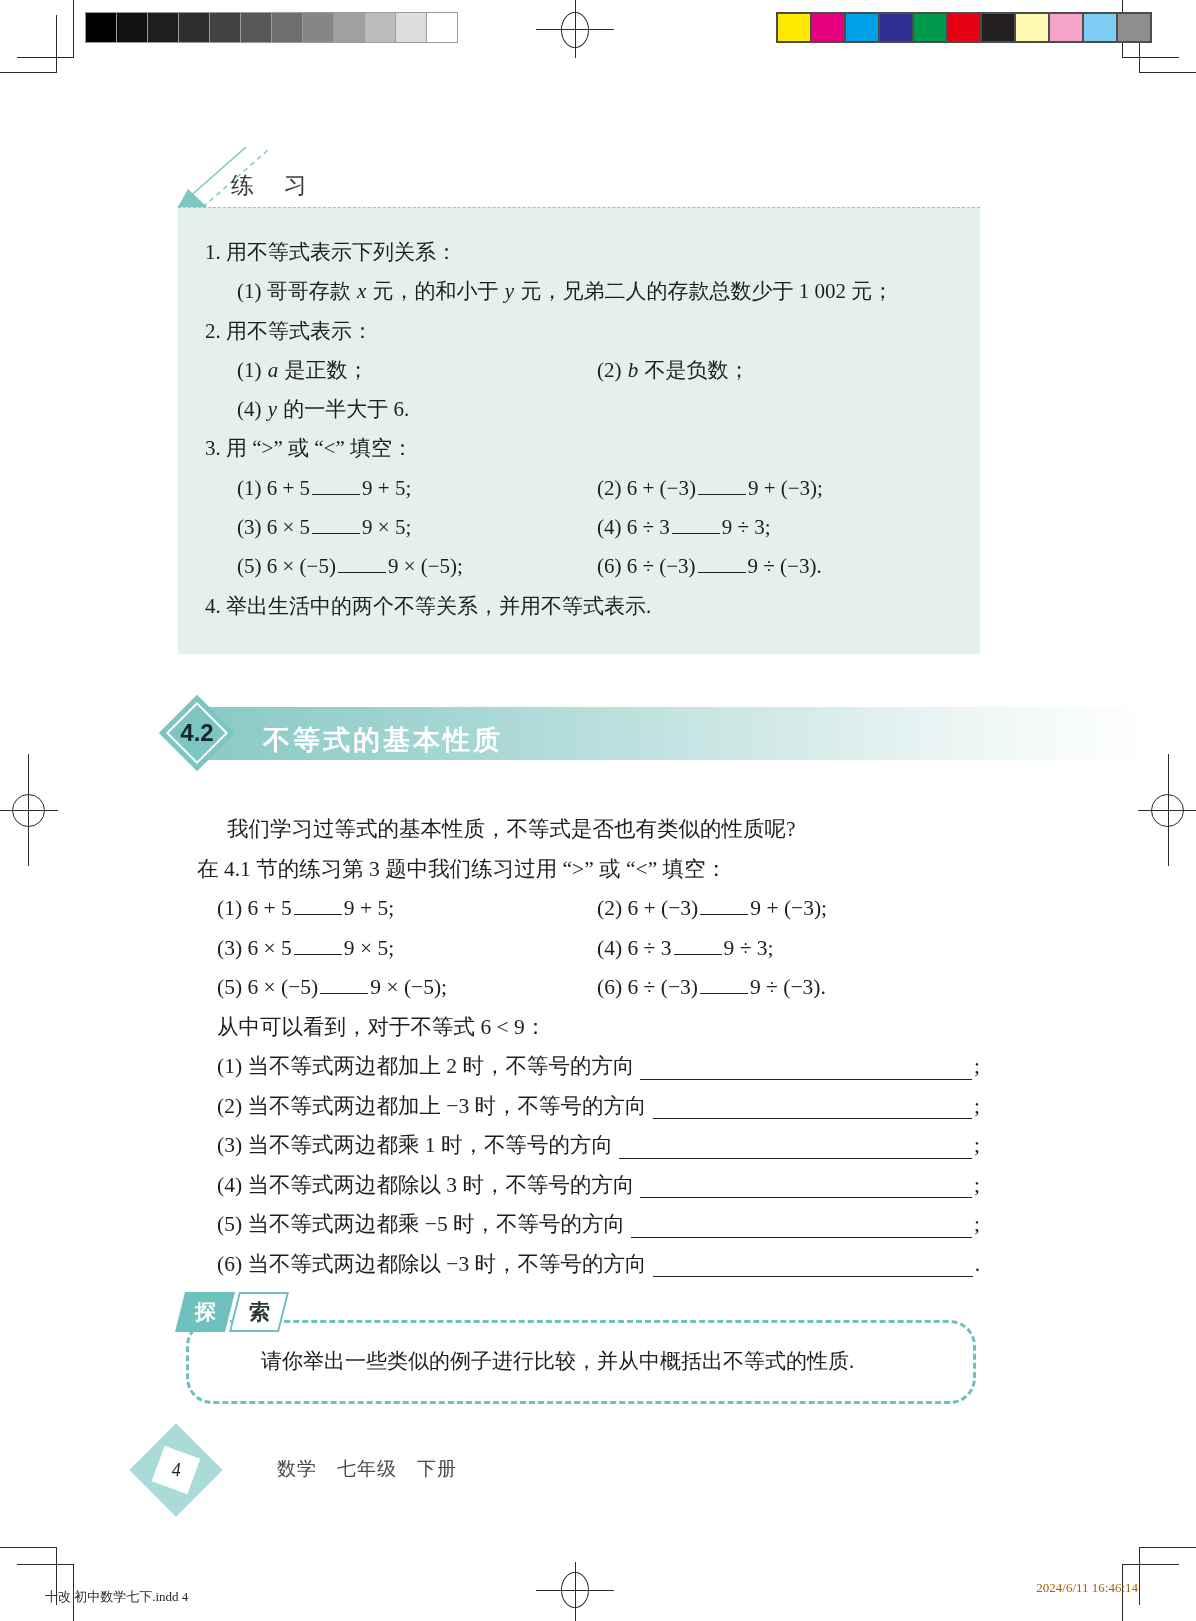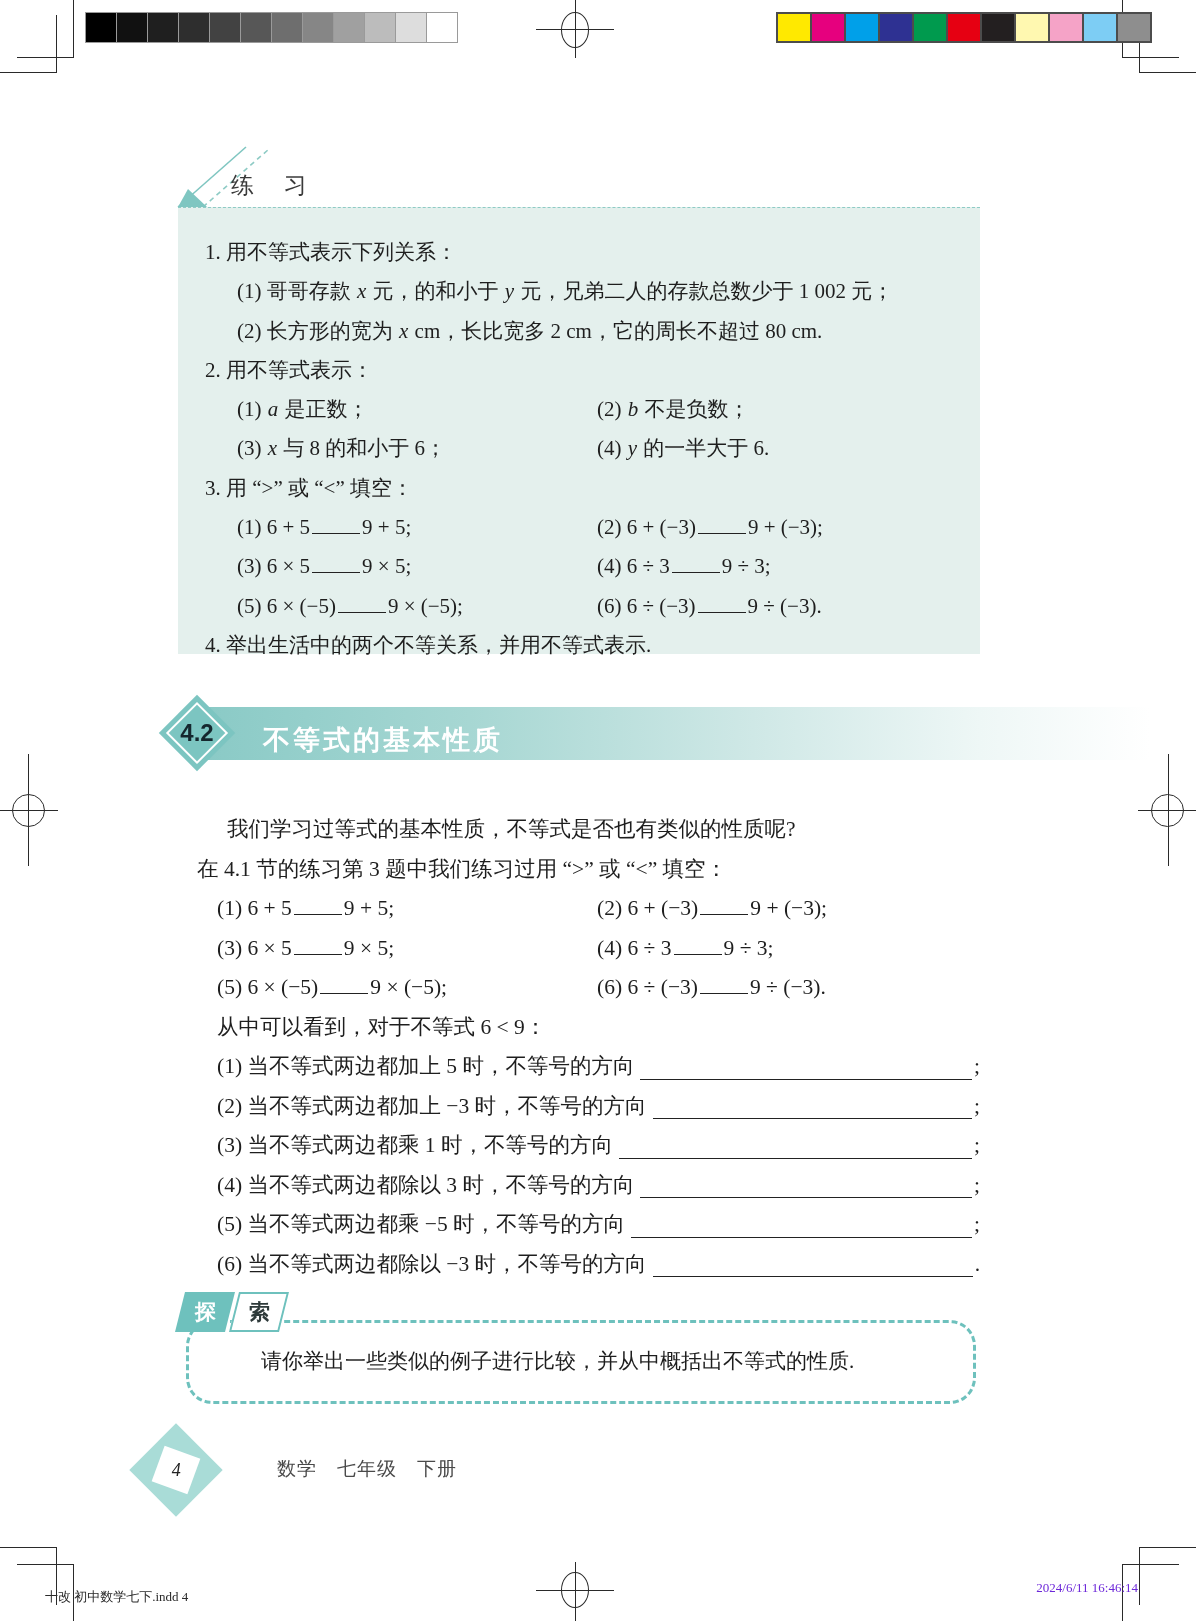--- a/index.html
+++ b/index.html
@@ -63,21 +63,21 @@
   font-size:21px; padding:24px 10px 0 72px; }
 
 
 .pg-diamond { position:absolute; left:143px; top:1437px; width:66px; height:66px; transform:rotate(45deg); background:#a9dcd7; }
 .pg-diamond-inner { position:absolute; inset:14px; background:#ffffff; transform:rotate(-25deg); display:flex; align-items:center; justify-content:center; }
 .pg-num { transform:rotate(-20deg); font-style:italic; font-size:18px; color:#222; }
 .book-label { position:absolute; left:277px; top:1456px; font-size:19px; color:#4a4a4a; letter-spacing:1px; }
 
 
 .print-left { position:absolute; left:45px; top:1588px; font-size:13px; color:#2a2a2a; }
-.print-right { position:absolute; right:58px; top:1580px; font-size:13px; color:#6d28d9; }
+.print-right { position:absolute; right:58px; top:1580px; font-size:13px; color:#a16207; }
 </style>
 </head>
 <body>
 
 <div>
   <div class="mark-line" style="left:73px;top:0;width:1px;height:58px"></div>
   <div class="mark-line" style="left:17px;top:57px;width:57px;height:1px"></div>
   <div class="mark-line" style="left:56px;top:15px;width:1px;height:58px"></div>
   <div class="mark-line" style="left:0;top:72px;width:57px;height:1px"></div>
 </div>
@@ -157,33 +157,29 @@
 <div class="practice-title">练 习</div>
 
 <div class="mint-box" style="background-color: rgb(228, 240, 237);">
   <div>
     <span>1.</span>
     <span>用不等式表示下列关系：</span>
   </div>
   <div class="sub">
     <span>(1) 哥哥存款 </span><i class="v">x</i><span> 元，的和小于 </span><i class="v">y</i><span> 元，兄弟二人的存款总数少于 1 002 元；</span>
   </div>
-  <div class="sub">
-    <span>(2) 长方形的宽为 </span><i class="v">x</i><span> cm，长比宽多 2 cm，它的周长不超过 80 cm.</span>
-  </div>
   <div>
     <span>2.</span>
     <span>用不等式表示：</span>
   </div>
   <div class="twocol">
     <div><span>(1) </span><i class="v">a</i><span> 是正数；</span></div>
     <div><span>(2) </span><i class="v">b</i><span> 不是负数；</span></div>
   </div>
   <div class="twocol">
-    <div><span>(3) </span><i class="v">x</i><span> 与 8 的和小于 6；</span></div>
     <div><span>(4) </span><i class="v">y</i><span> 的一半大于 6.</span></div>
   </div>
   <div>
     <span>3.</span>
     <span>用 “&gt;” 或 “&lt;” 填空：</span>
   </div>
   <div class="twocol">
     <div><span>(1) 6 + 5</span><span class="blank"></span><span>9 + 5;</span></div>
     <div><span>(2) 6 + (−3)</span><span class="blank"></span><span>9 + (−3);</span></div>
   </div>
@@ -220,21 +216,21 @@
   <div class="fill-grid">
     <div><span>(3) 6 × 5</span><span class="blank"></span><span>9 × 5;</span></div>
     <div><span>(4) 6 ÷ 3</span><span class="blank"></span><span>9 ÷ 3;</span></div>
   </div>
   <div class="fill-grid">
     <div><span>(5) 6 × (−5)</span><span class="blank"></span><span>9 × (−5);</span></div>
     <div><span>(6) 6 ÷ (−3)</span><span class="blank"></span><span>9 ÷ (−3).</span></div>
   </div>
   <div class="ind20">从中可以看到，对于不等式 6 &lt; 9：</div>
   <div class="dir-row">
-    <span class="txt">(1) 当不等式两边都加上 5 时，不等号的方向</span>
+    <span class="txt">(1) 当不等式两边都加上 2 时，不等号的方向</span>
       <span class="dir-fill"></span>
       <span>;</span>
   </div>
   <div class="dir-row">
     <span class="txt">(2) 当不等式两边都加上 −3 时，不等号的方向</span>
       <span class="dir-fill"></span>
       <span>;</span>
   </div>
   <div class="dir-row">
     <span class="txt">(3) 当不等式两边都乘 1 时，不等号的方向</span>

